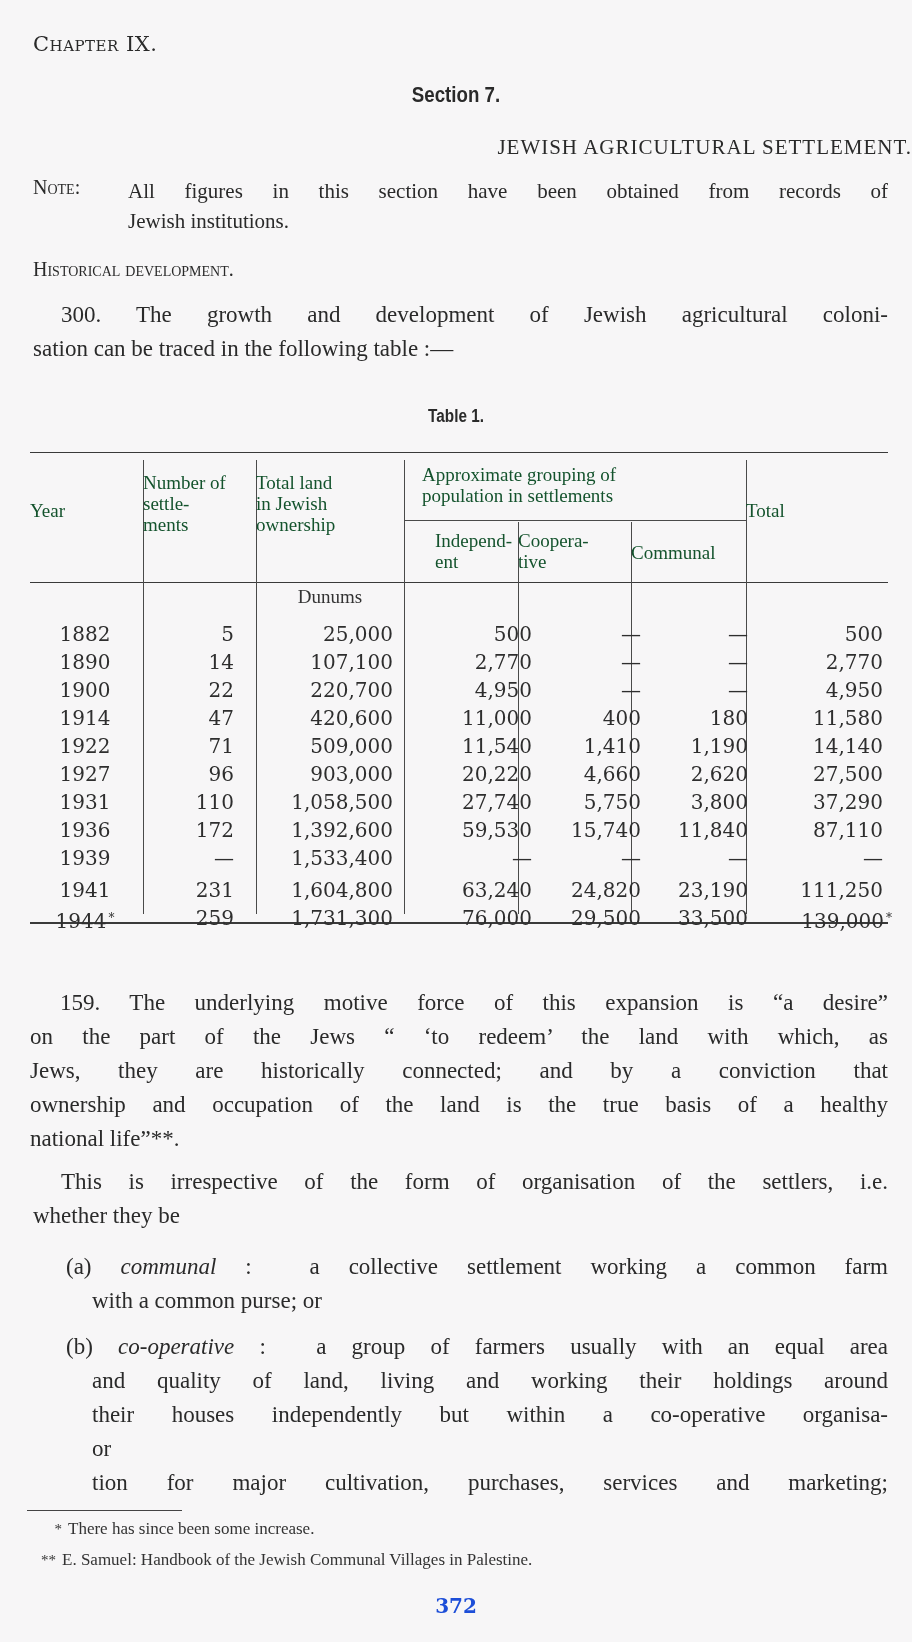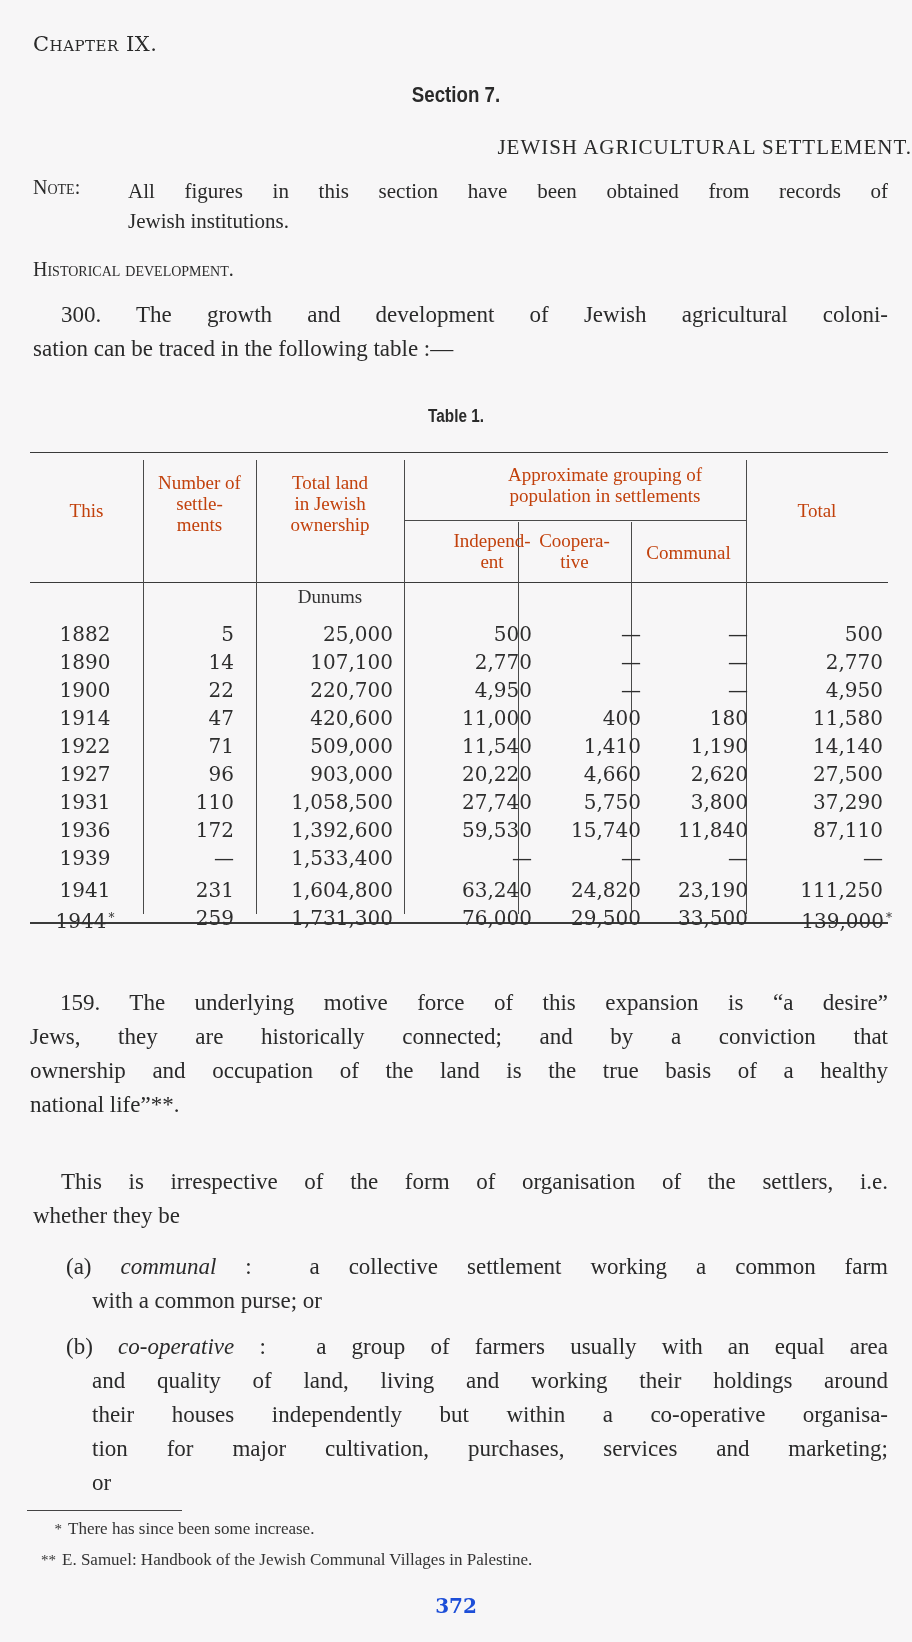--- a/index.html
+++ b/index.html
@@ -112,22 +112,21 @@
     .vline {
       position: absolute;
       width: 0;
       border-left: 1px solid #4a4a4a;
     }
     .hcell {
       position: absolute;
       font-family: "Liberation Serif", serif;
       font-size: 19px;
       line-height: 21px;
-      text-align: center;
-      color: #c2410c;
+      color: #14532d;
     }
     .subrule {
       position: absolute;
       height: 0;
       border-top: 1px solid #4a4a4a;
     }
     .unit {
       position: absolute;
       font-family: "Liberation Serif", serif;
       font-size: 19px;
@@ -222,32 +221,32 @@
     <div class="rule bot"></div>
 
     <div class="vline" style="left:113px; top:8px; height:454px;"></div>
     <div class="vline" style="left:226px; top:8px; height:454px;"></div>
     <div class="vline" style="left:374px; top:8px; height:454px;"></div>
     <div class="vline" style="left:488px; top:70px; height:392px;"></div>
     <div class="vline" style="left:601px; top:70px; height:392px;"></div>
     <div class="vline" style="left:716px; top:8px; height:454px;"></div>
     <div class="subrule" style="left:374px; width:342px; top:68px;"></div>
 
-    <div class="hcell" style="left:0; width:113px; top:48px;">This</div>
+    <div class="hcell" style="left:0; width:113px; top:48px;">Year</div>
     <div class="hcell" style="left:113px; width:113px; top:20px;">
       <div>Number of</div>
       <div>settle-</div>
       <div>ments</div>
     </div>
     <div class="hcell" style="left:226px; width:148px; top:20px;">
       <div>Total land</div>
       <div>in Jewish</div>
       <div>ownership</div>
     </div>
-    <div class="hcell" style="left:380px; width:342px; top:12px;padding-left:24px;">
+    <div class="hcell" style="left:368px; width:342px; top:12px;padding-left:24px;">
       <div>Approximate grouping of</div>
       <div>population in settlements</div>
     </div>
     <div class="hcell" style="left:374px; width:114px; top:78px;padding-left:31px;">
       <div>Independ-</div>
       <div>ent</div>
     </div>
     <div class="hcell" style="left:488px; width:113px; top:78px;">
       <div>Coopera-</div>
       <div>tive</div>
@@ -353,41 +352,42 @@
       <span class="cell c-land">1,731,300</span>
       <span class="cell c-ind">76,000</span>
       <span class="cell c-coop">29,500</span>
       <span class="cell c-comm">33,500</span>
       <span class="cell c-total" style="width:142px; text-align:right;"><span>139,000</span><span class="star">*</span></span>
     </div>
   </div>
 
   <div class="abs para p159">
     <span class="ln first">159. The underlying motive force of this expansion is “a desire”</span>
+    <span class="ln">on the part of the Jews “ ‘to redeem’ the land with which, as</span>
     <span class="ln">Jews, they are historically connected; and by a conviction that</span>
     <span class="ln">ownership and occupation of the land is the true basis of a healthy</span>
     <span class="ln last">national life”**.</span>
   </div>
 
   <div class="abs para pirr">
     <span class="ln first">This is irrespective of the form of organisation of the settlers, i.e.</span>
     <span class="ln last">whether they be</span>
   </div>
 
   <div class="abs para item-a">
     <span class="ln"><span>(a)</span> <span class="em">communal</span><span style="white-space:pre"> :  </span><span>a collective settlement working a common farm</span></span>
     <span class="ln rest last">with a common purse; or</span>
   </div>
 
   <div class="abs para item-b">
     <span class="ln"><span>(b)</span> <span class="em">co-operative</span><span style="white-space:pre"> :  </span><span>a group of farmers usually with an equal area</span></span>
     <span class="ln rest">and quality of land, living and working their holdings around</span>
     <span class="ln rest">their houses independently but within a co-operative organisa-</span>
+    <span class="ln rest last">or</span>
     <span class="ln rest">tion for major cultivation, purchases, services and marketing;</span>
-    <span class="ln rest last">or</span>
   </div>
 
   <div class="abs fn-rule"></div>
   <div class="abs footnote fn1">
     <span class="fn-mark">*</span><span>There has since been some increase.</span>
   </div>
   <div class="abs footnote fn2">
     <span class="fn-mark">**</span><span>E. Samuel: Handbook of the Jewish Communal Villages in Palestine.</span>
   </div>
 

